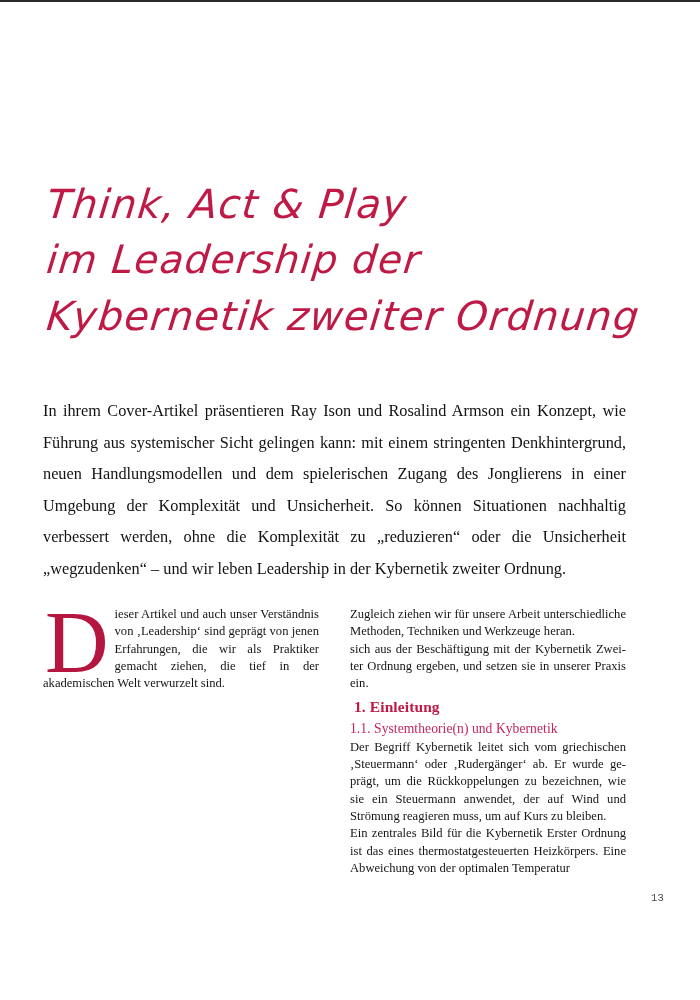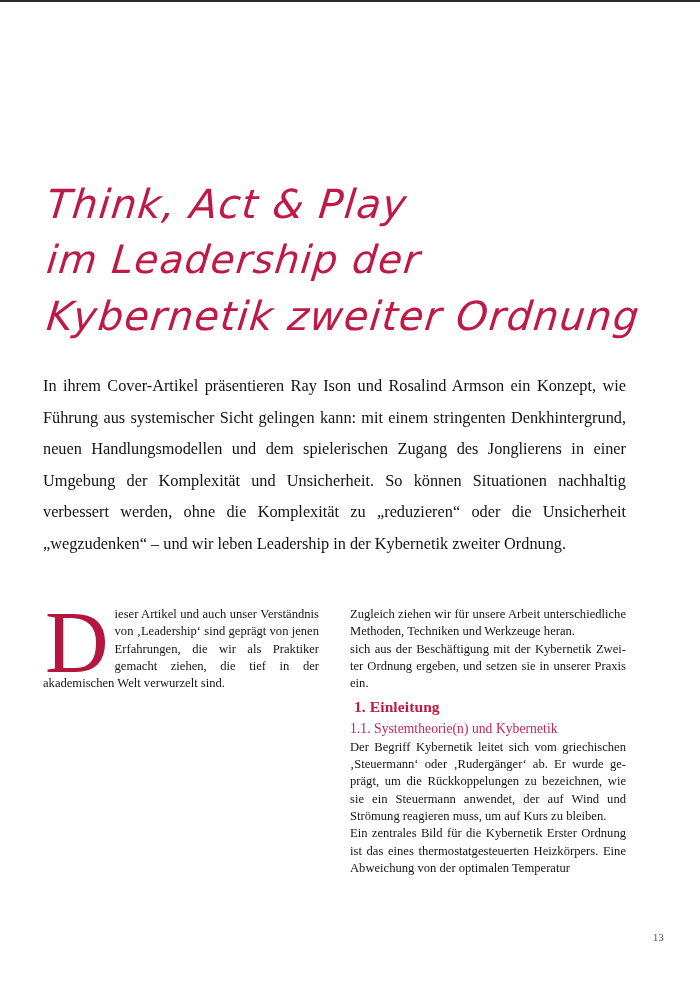--- a/index.html
+++ b/index.html
@@ -53,21 +53,21 @@
     transform-origin: left bottom;
   }
   .title-line.l1 { font-size: 40px; }
   .title-line.l2 { font-size: 39px; }
   .title-line.l3 { font-size: 40px; }
 
   
   .lead {
     position: absolute;
     left: 43px;
-    top: 370px;
+    top: 395px;
     width: 583px;
     font-size: 16.3px;
     line-height: 31.5px;
     text-align: justify;
     color: #121212;
     hyphens: manual;
   }
 
   
   .columns {
@@ -129,22 +129,22 @@
     font-size: 13.6px;
     line-height: 18px;
     margin: 0 0 1px 0;
     letter-spacing: 0.05px;
   }
 
   
   .folio {
     position: absolute;
     right: 36px;
-    top: 932px;
-    font-family: Liberation Serif, serif;
+    top: 892px;
+    font-family: Liberation Mono, monospace;
     font-size: 10.5px;
     color: #4a4a4a;
     letter-spacing: 0.2px;
   }
 </style>
 </head>
 <body>
 
 <div class="page-top-edge"></div>
 

